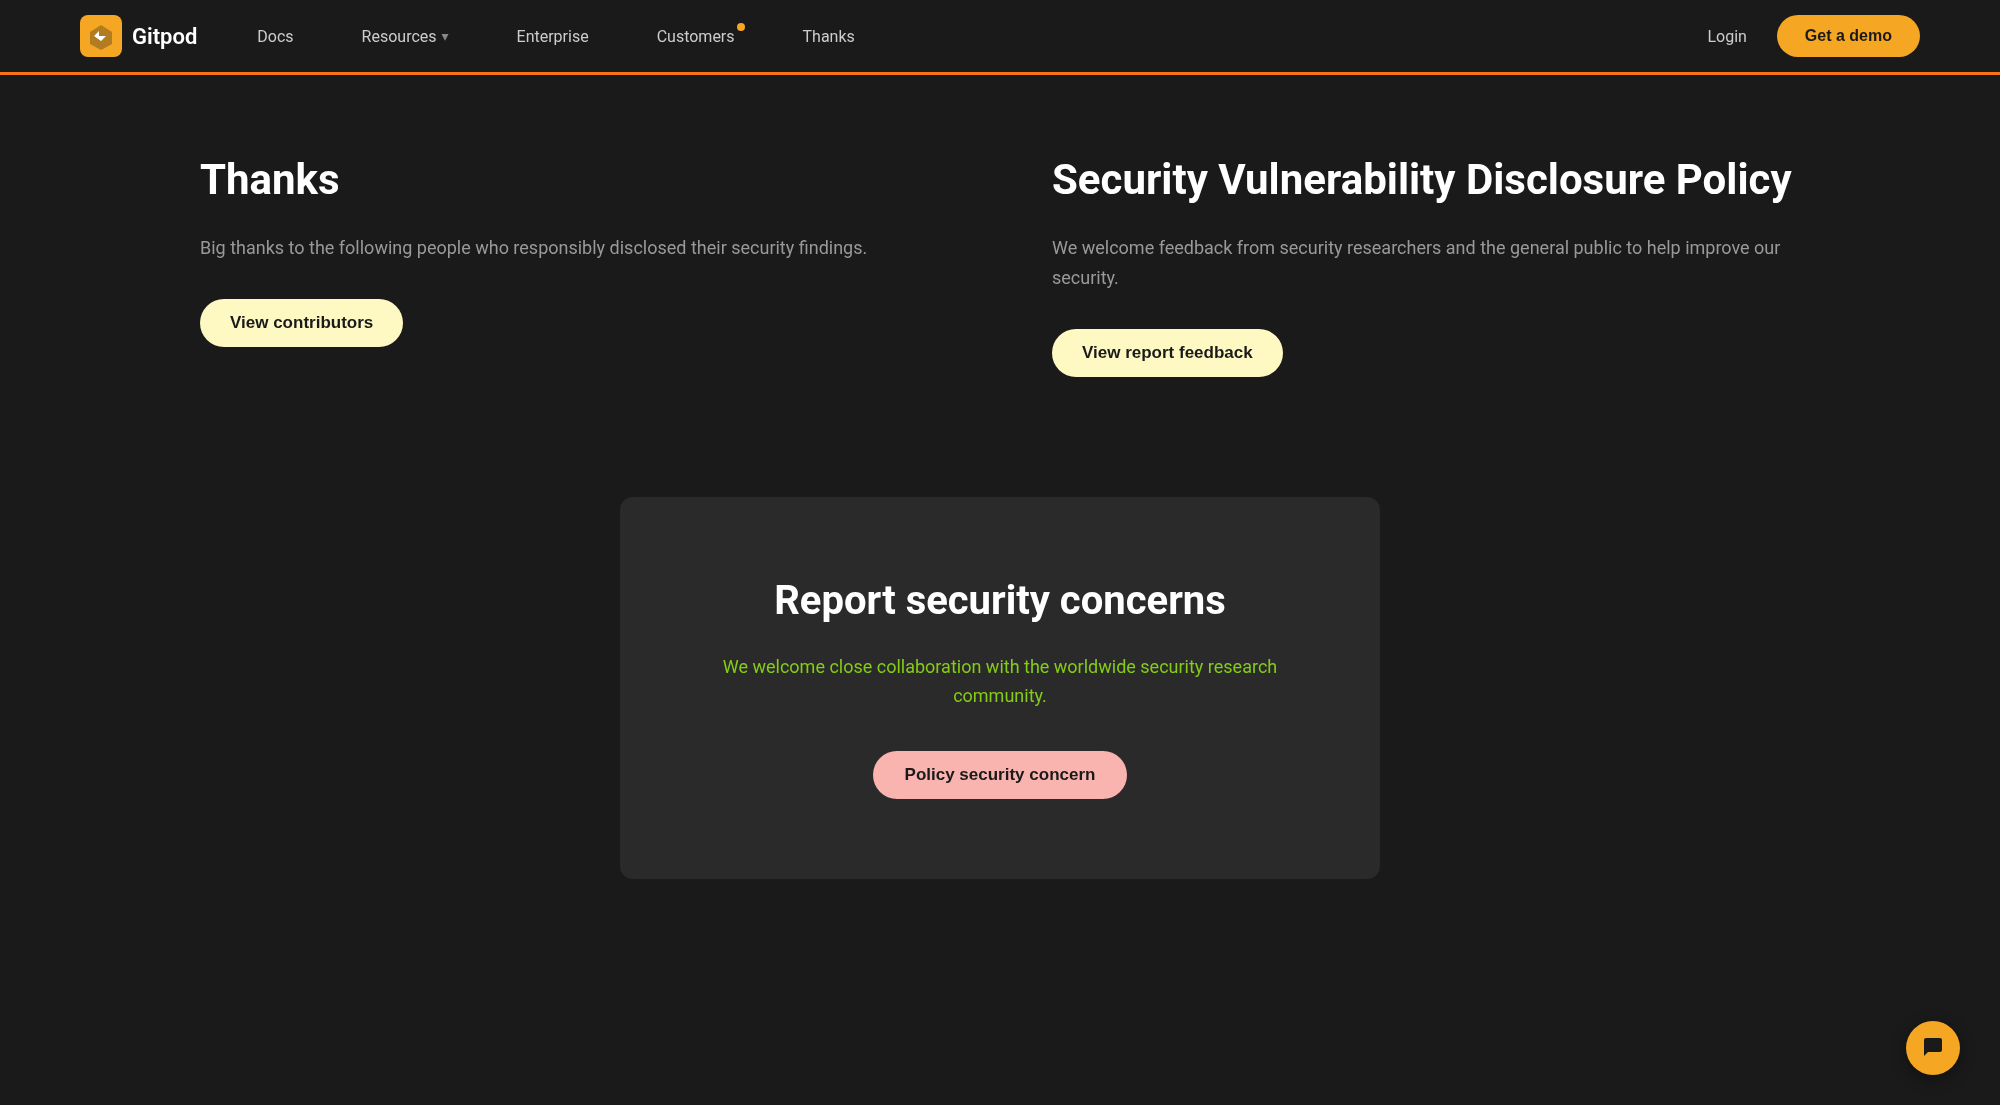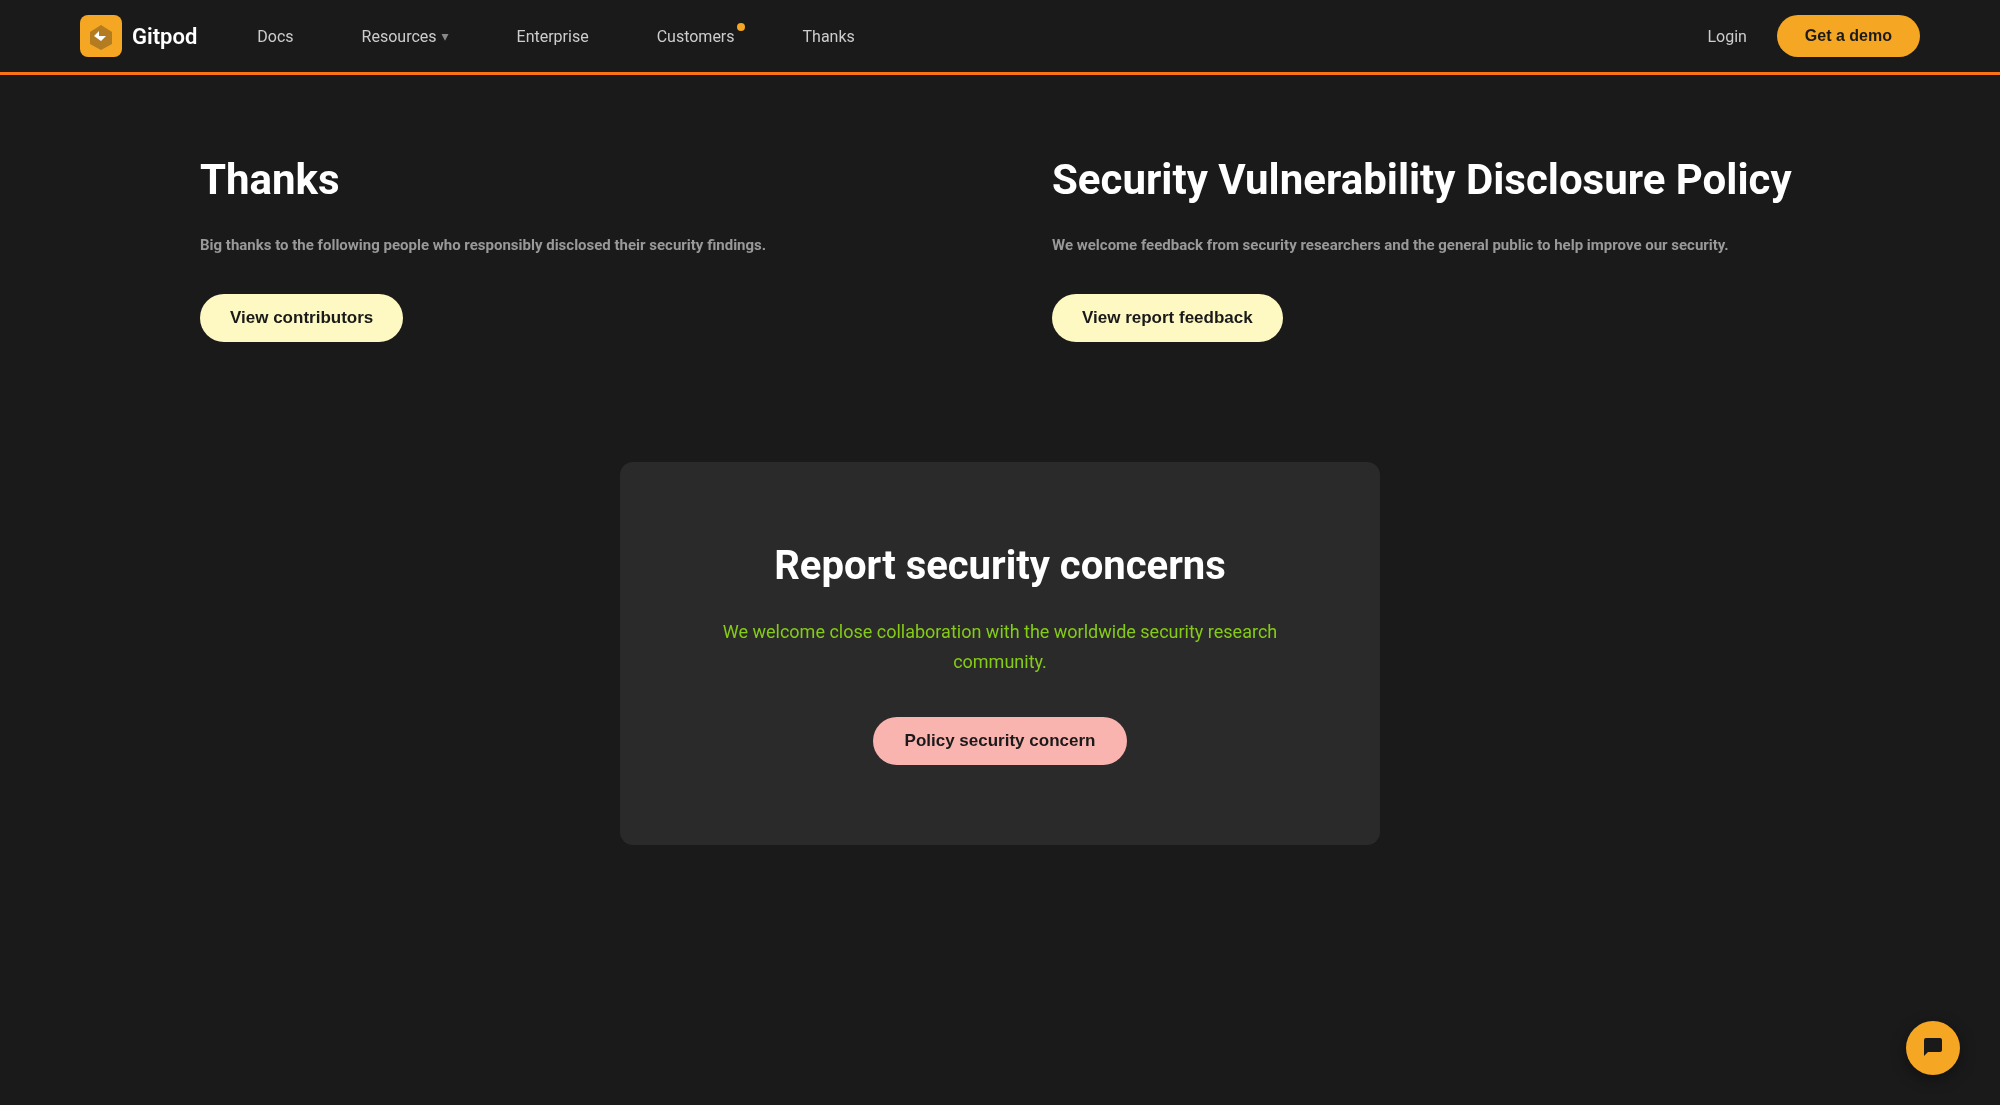--- a/index.html
+++ b/index.html
@@ -114,25 +114,24 @@
 
     .section-title {
       font-size: 42px;
       font-weight: 700;
       margin-bottom: 28px;
       line-height: 1.2;
       color: #ffffff;
     }
 
     .section-text {
-      font-size: 15px;
+      font-size: 18px;
       line-height: 1.65;
       color: #999999;
       margin-bottom: 36px;
-      font-weight: bold;
     }
 
     .btn-yellow {
       background: #fef9c3;
       color: #1a1a1a;
       border: none;
       border-radius: 30px;
       padding: 14px 30px;
       font-size: 17px;
       font-weight: 600;

